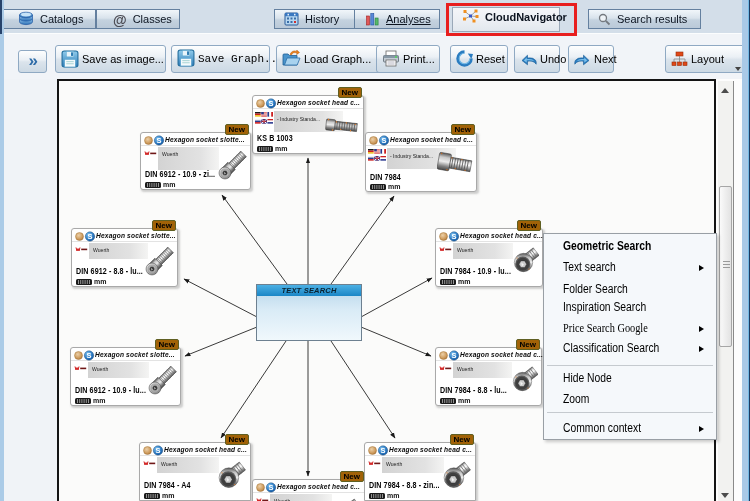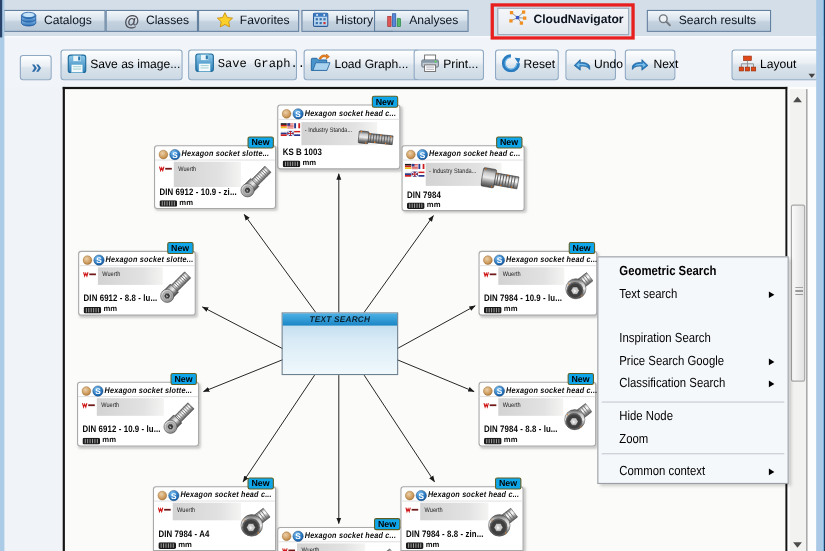--- a/index.html
+++ b/index.html
@@ -34,21 +34,21 @@
 
 
 #canvas { left:57px; top:79px; width:659px; height:422px; background:#fbfbfa;
   border:2.5px solid #141414; border-bottom:none; }
 #edges  { left:0; top:0; width:750px; height:501px; pointer-events:none; }
 
 
 .card { position:absolute; background:#fff; border:1px solid #a9a9a9; border-radius:3px;
   box-shadow:1.5px 1.5px 2px rgba(120,120,120,.35); }
 .new { position:absolute; top:-9.5px; right:1px; height:11px; line-height:10px;
-  background:#0ea5e9; border:1px solid #5f5f22; border-radius:2px; padding:0 3px;
+  background:#a16207; border:1px solid #5f5f22; border-radius:2px; padding:0 3px;
   font-size:8px; font-weight:bold; color:#000; z-index:3; }
 .chdr { position:absolute; left:0; top:0; right:0; height:13px; border-bottom:1px solid #e3e3e3; }
 .chdr .ttl { position:absolute; left:24px; top:2px; font-size:7.5px; font-weight:bold;
   font-style:italic; color:#0a0a0a; letter-spacing:.2px; white-space:nowrap; transform:scaleX(.88); transform-origin:0 0; }
 .band { position:absolute; background:linear-gradient(90deg,#d3d3d3,#e2e2e2 70%,#f4f4f3); }
 .flagbox { position:absolute; }
 .cname { position:absolute; font-size:6px; color:#222; white-space:nowrap; transform:scaleX(.85); transform-origin:0 0; }
 .din { position:absolute; left:4px; font-size:8.5px; font-weight:bold; color:#050505;
   letter-spacing:.1px; white-space:nowrap; transform:scaleX(.84); transform-origin:0 0; }
 .cmm { position:absolute; left:4px; height:8px; }
@@ -756,22 +756,23 @@
         <circle cx="18" cy="24" r=".6" fill="#e08030"></circle>
       </svg>
   </div>
 
   <div id="node" class="abs"></div>
   <div id="nodehdr" class="abs" style="left:257px; top:285px;">TEXT SEARCH</div>
 
   <div id="menu" class="abs">
     <div class="mi" style="top:2px; font-weight:bold;"><span class="mt">Geometric Search</span></div>
     <div class="mi" style="top:23px;"><span class="mt">Text search</span><span class="ar"></span></div>
+    <div class="mi" style="top:45px;"><span class="mt">Folder Search</span></div>
     <div class="mi" style="top:63px;"><span class="mt">Inspiration Search</span></div>
-    <div class="mi" style="top:84px;"><span class="mt">Price Search Google</span><span class="ar"></span></div>
+    <div class="mi" style="top:84px;font-family:Liberation Serif, serif;"><span class="mt">Price Search Google</span><span class="ar"></span></div>
     <div class="mi" style="top:104px;"><span class="mt">Classification Search</span><span class="ar"></span></div>
     <div class="msep" style="top:131px;"></div>
     <div class="mi" style="top:134px;"><span class="mt">Hide Node</span></div>
     <div class="mi" style="top:155px;"><span class="mt">Zoom</span></div>
     <div class="msep" style="top:178px;"></div>
     <div class="mi" style="top:184px;"><span class="mt">Common context</span><span class="ar"></span></div>
   </div>
 
   <div id="sbar" class="abs">
     <span class="sarrow" style="top:7px; border-left:4.5px solid transparent; border-right:4.5px solid transparent; border-bottom:5px solid #4c4c4c;"></span>
@@ -787,43 +788,40 @@
               <stop offset="0" stop-color="#9fd0f2"></stop>
               <stop offset="1" stop-color="#2a6eb4"></stop>
             </linearGradient>
           </defs>
           <path d="M1.5 7.5v3.3c0 1.5 2.9 2.8 6.5 2.8s6.5-1.3 6.5-2.8V7.5" fill="url(#dbg)" stroke="#1c55a0" stroke-width=".7"></path>
           <path d="M1.5 4v3.3c0 1.5 2.9 2.8 6.5 2.8s6.5-1.3 6.5-2.8V4" fill="url(#dbg)" stroke="#1c55a0" stroke-width=".7"></path>
           <ellipse cx="8" cy="4" rx="6.5" ry="2.8" fill="url(#dbg)" stroke="#1c55a0" stroke-width=".7"></ellipse>
           <ellipse cx="8" cy="3.6" rx="5" ry="1.9" fill="#c7e4f8"></ellipse>
         </svg></span>Catalogs</div>
   <div class="tab" style="left:96px; width:84px; padding-left:16px;"><span class="ic" style="vertical-align:-2px;font-size:14px;font-weight:bold;color:#4a4a52;font-style:normal;">@</span>Classes</div>
-  <div class="tab" style="left:180px; width:92px; padding-left:16px;"><span class="ic"><svg width="15" height="14" viewBox="0 0 15 14">
-          <path d="M7.5 0.5 L9.6 4.9 L14.4 5.5 L10.9 8.8 L11.8 13.5 L7.5 11.2 L3.2 13.5 L4.1 8.8 L0.6 5.5 L5.4 4.9 Z" fill="#fcd02a" stroke="#c89010" stroke-width=".8"></path>
-        </svg></span>Favorites</div>
   <div class="tab" style="left:274px; width:83px; padding-left:9px;"><span class="ic"><svg width="15" height="14" viewBox="0 0 15 14">
           <rect x="1" y="1" width="13" height="12" rx="1" fill="#b7d7f0" stroke="#2a5a98" stroke-width="1"></rect>
           <rect x="1" y="1" width="13" height="3.2" fill="#3a78c0"></rect>
           <g fill="#3a6ea8">
             <rect x="3" y="5.5" width="2" height="2"></rect>
             <rect x="6.5" y="5.5" width="2" height="2"></rect>
             <rect x="10" y="5.5" width="2" height="2"></rect>
             <rect x="3" y="9" width="2" height="2"></rect>
             <rect x="6.5" y="9" width="2" height="2"></rect>
           </g>
           <rect x="10" y="9" width="2" height="2" fill="#d03030"></rect>
           <rect x="3.5" y="1.8" width="1.5" height="1.6" fill="#e8f0f8"></rect>
           <rect x="10" y="1.8" width="1.5" height="1.6" fill="#e8f0f8"></rect>
         </svg></span>History</div>
-  <div class="tab" style="left:340px; width:86px; padding-left:10px;"><span class="ic"><svg width="15" height="14" viewBox="0 0 15 14">
+  <div class="tab" style="left:354px; width:86px; padding-left:10px;text-decoration:underline;"><span class="ic"><svg width="15" height="14" viewBox="0 0 15 14">
           <rect x="1.5" y="4" width="3" height="9" fill="#e05858" stroke="#a02020" stroke-width=".6"></rect>
           <rect x="5.8" y="1.5" width="3" height="11.5" fill="#5888d8" stroke="#2050a0" stroke-width=".6"></rect>
           <rect x="10.1" y="6" width="3" height="7" fill="#58b868" stroke="#208040" stroke-width=".6"></rect>
         </svg></span>Analyses</div>
-  <div class="tab active" style="left:452px; width:120px; padding-left:9px;"><span class="ic"><svg width="17" height="16" viewBox="0 0 17 16">
+  <div class="tab active" style="left:452px; width:108px; padding-left:9px;"><span class="ic"><svg width="17" height="16" viewBox="0 0 17 16">
           <g stroke="#8a8a8a" stroke-width=".8">
             <line x1="8.5" y1="8" x2="3" y2="3.5"></line>
             <line x1="8.5" y1="8" x2="14" y2="3"></line>
             <line x1="8.5" y1="8" x2="2.5" y2="11"></line>
             <line x1="8.5" y1="8" x2="12" y2="13"></line>
             <line x1="8.5" y1="8" x2="14.5" y2="8.5"></line>
           </g>
           <rect x="7" y="6.5" width="3" height="3" fill="#3858c8"></rect>
           <rect x="1.5" y="2" width="3" height="3" fill="#f09020"></rect>
           <rect x="12.5" y="1.5" width="3" height="3" fill="#f09020"></rect>

